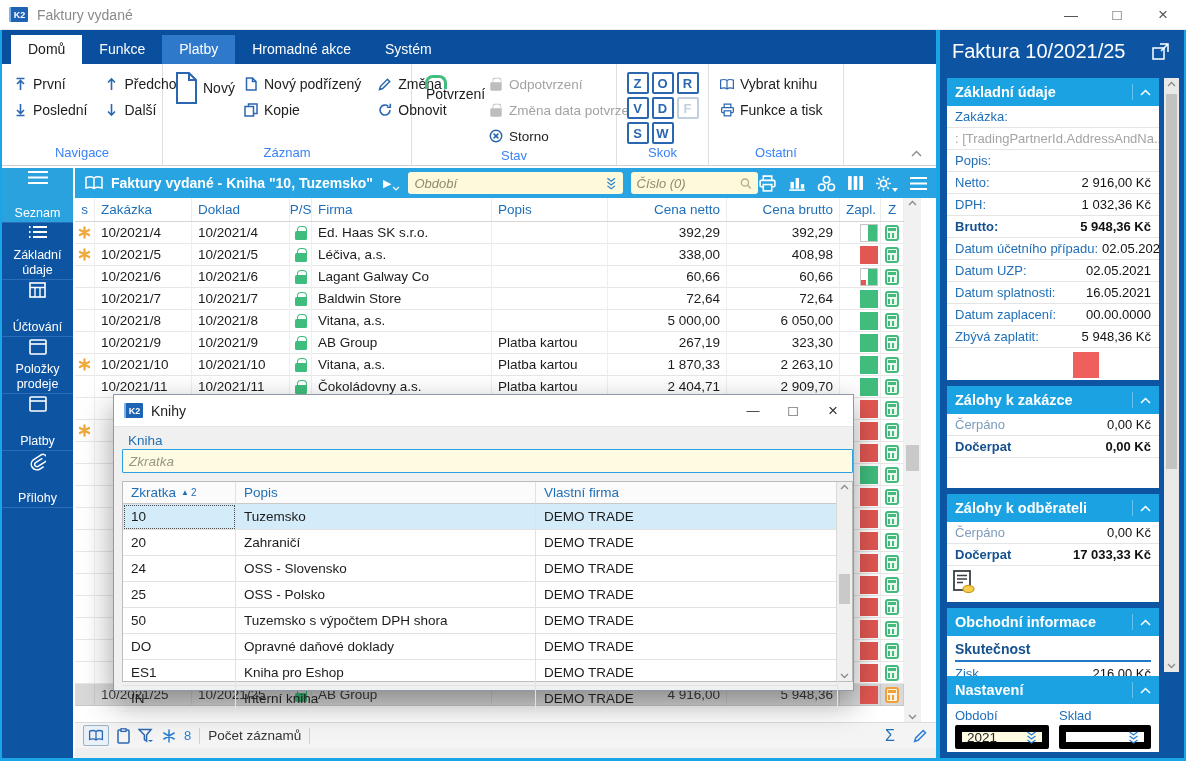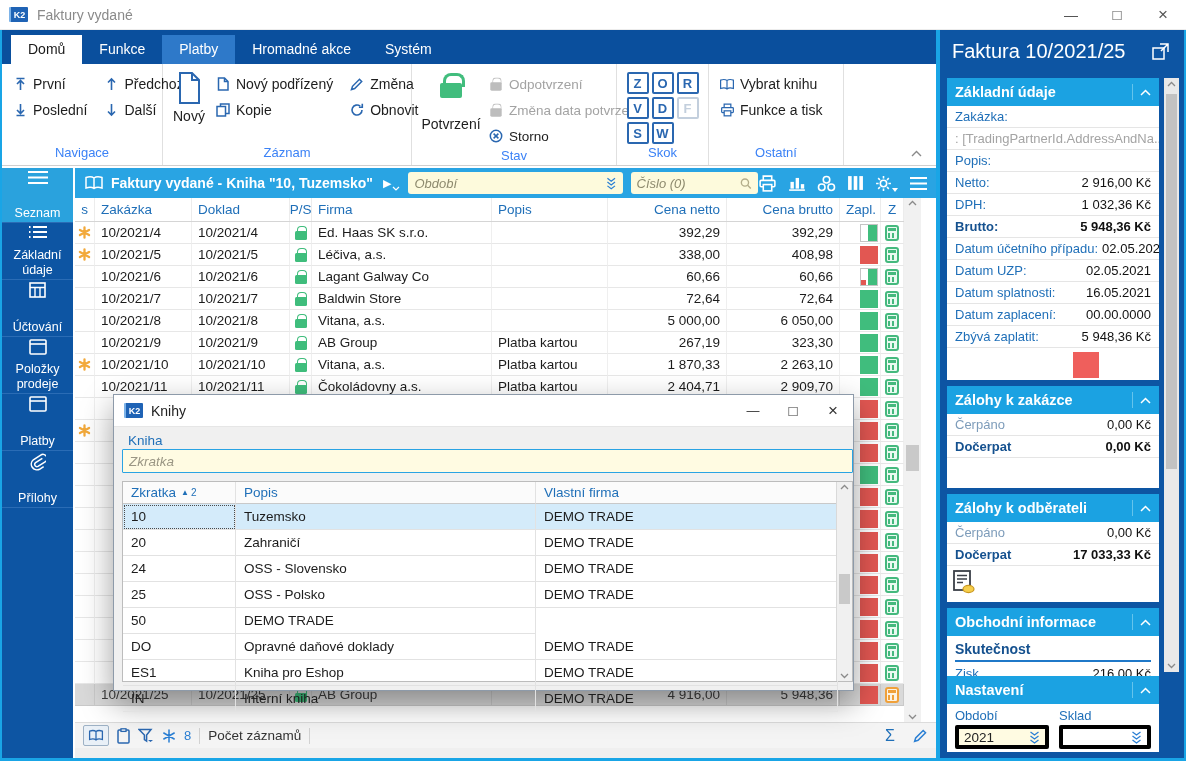--- a/index.html
+++ b/index.html
@@ -23,21 +23,21 @@
   .rtab.hl{background:#2e79c9}
   .rbody{left:2px;top:64px;width:934px;height:102px;background:#fff;border-bottom:1px solid #cfcfcf;display:flex}
   .rg{border-right:1px solid #e0e0e0;display:flex;flex-direction:column}
   .rgc{flex:1;display:flex;padding:8px 10px 0;gap:10px;align-items:flex-start}
   .rgl{height:20px;text-align:center;color:#3b82f6;font-size:13px}
   .sbtn{display:flex;align-items:center;gap:5px;font-size:14px;color:#1d1d1d;height:24px;white-space:nowrap}
   .sbtn .i{width:16px;display:flex;justify-content:center}
   .sbtn.dis{color:#a3a3a3}
   .grid2{display:grid;grid-template-columns:auto auto;gap:2px 16px;align-content:start}
   .col1{display:grid;gap:2px;align-content:start}
-  .bigbtn{width:60px;display:flex;flex-direction:column;align-items:center;gap:4px;font-size:14px;color:#1d1d1d}
+  .bigbtn{width:60px;display:flex;flex-direction:row;align-items:center;gap:4px;font-size:14px;color:#1d1d1d}
   .tiles{display:grid;grid-template-columns:repeat(3,22px);gap:3px}
   .tile{width:22px;height:22px;border:2px solid #2a67b0;border-radius:2px;background:#fff;color:#2a67b0;font-weight:bold;font-size:13px;display:flex;align-items:center;justify-content:center}
   .tile.dis{border-color:#c3cfdd;color:#c3cfdd}
 
   
   .lk{position:relative;width:12px;height:9px;background:#3fbd7c;border-radius:1.5px;margin-top:5px}
   .lk::before{content:"";position:absolute;left:2px;top:-5px;width:8px;height:6px;border:1.8px solid #3fbd7c;border-bottom:none;border-radius:4px 4px 0 0}
   .lk.gray{background:#bdbdbd}.lk.gray::before{border-color:#bdbdbd}
   .lk.big{width:22px;height:15px;margin-top:11px;border-radius:2px;background:#41bd7d}
   .lk.big::before{left:3px;top:-10px;width:16px;height:11px;border-width:3px;border-color:#41bd7d;border-radius:8px 8px 0 0}
@@ -115,21 +115,21 @@
   .shead .chev{margin-left:auto;border-left:1px solid #64c4ec;padding-left:7px;height:16px;display:flex;align-items:center}
   .sbody{position:absolute;left:7px;width:212px;background:#fff;overflow:hidden}
   .prow{height:22px;display:flex;align-items:center;padding:0 8px;border-bottom:1px solid #e5e5e5;font-size:13px}
   .prow .l{color:#1f6fb8;white-space:nowrap}
   .prow .v{margin-left:auto;color:#111;white-space:nowrap;padding-left:4px}
   .prow.bold .l,.prow.bold .v{font-weight:bold}
   .prow.bold .l{color:#15518f}
   .prow.muted{color:#a4a4a4;border-bottom:1px solid #e5e5e5}
   .prow.fade .l{color:#7d9cba}
   .pscroll{position:absolute;left:224px;top:48px;width:15px;height:594px;background:#e9e9e9}
-  .combo{height:24px;background:#fffbe2;border:4px solid #000000;border-radius:2px;display:flex;align-items:center;padding:0 5px;font-size:13.5px;color:#222}
+  .combo{height:24px;background:#fffbe2;border:7px solid #000000;border-radius:2px;display:flex;align-items:center;padding:0 5px;font-size:13.5px;color:#222}
   .combo .tri{margin-left:auto}
   .clbl{color:#1f6fb8;font-size:13px;margin-bottom:2px}
 </style>
 </head>
 <body>
 
 <div id="app">
 
   <div class="abs titlebar">
     <span style="margin-left:9px" class="k2logo">K2</span>
@@ -940,20 +940,21 @@
             <div>OSS - Slovensko</div>
             <div>DEMO TRADE</div>
           </div>
           <div class="drow">
             <div>25</div>
             <div>OSS - Polsko</div>
             <div>DEMO TRADE</div>
           </div>
           <div class="drow">
             <div>50</div>
+            <div>Tuzemsko s výpočtem DPH shora</div>
             <div>DEMO TRADE</div>
           </div>
           <div class="drow">
             <div>DO</div>
             <div>Opravné daňové doklady</div>
             <div>DEMO TRADE</div>
           </div>
           <div class="drow">
             <div>ES1</div>
             <div>Kniha pro Eshop</div>

